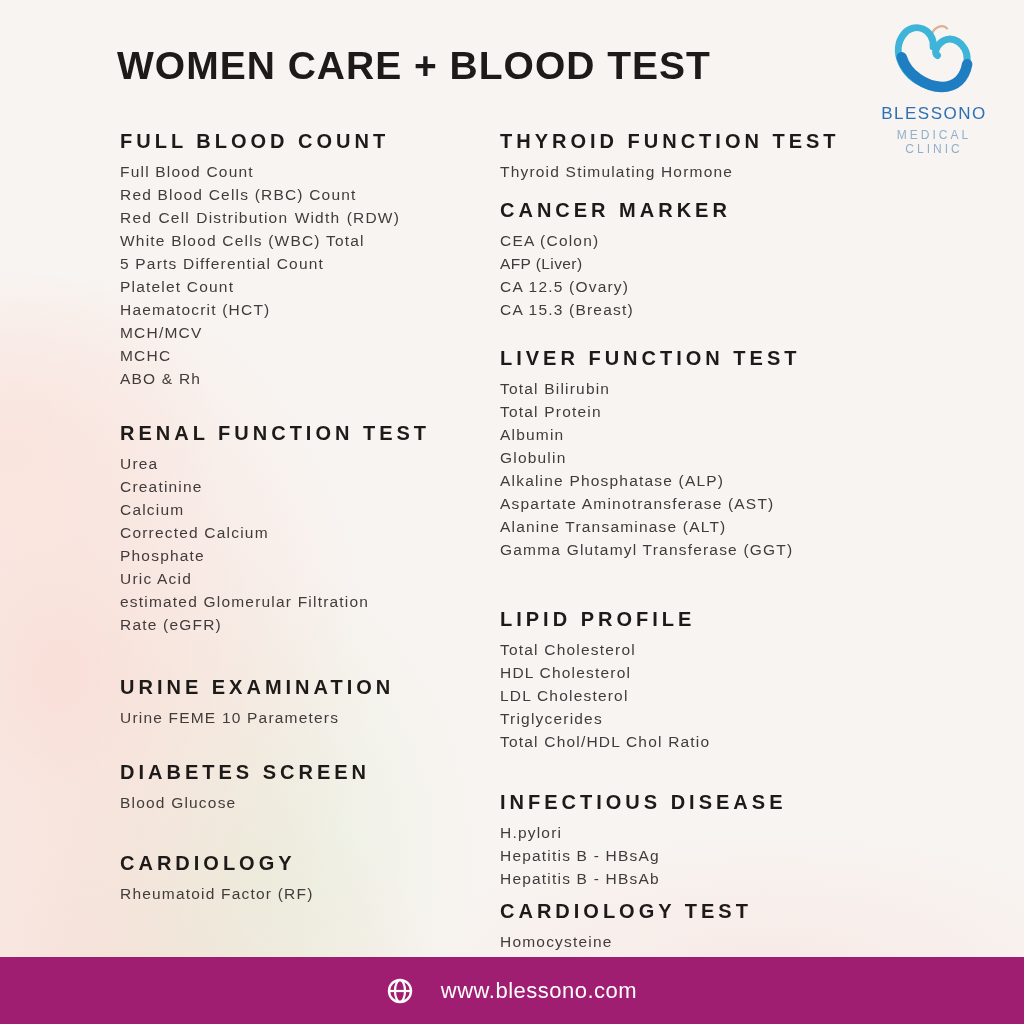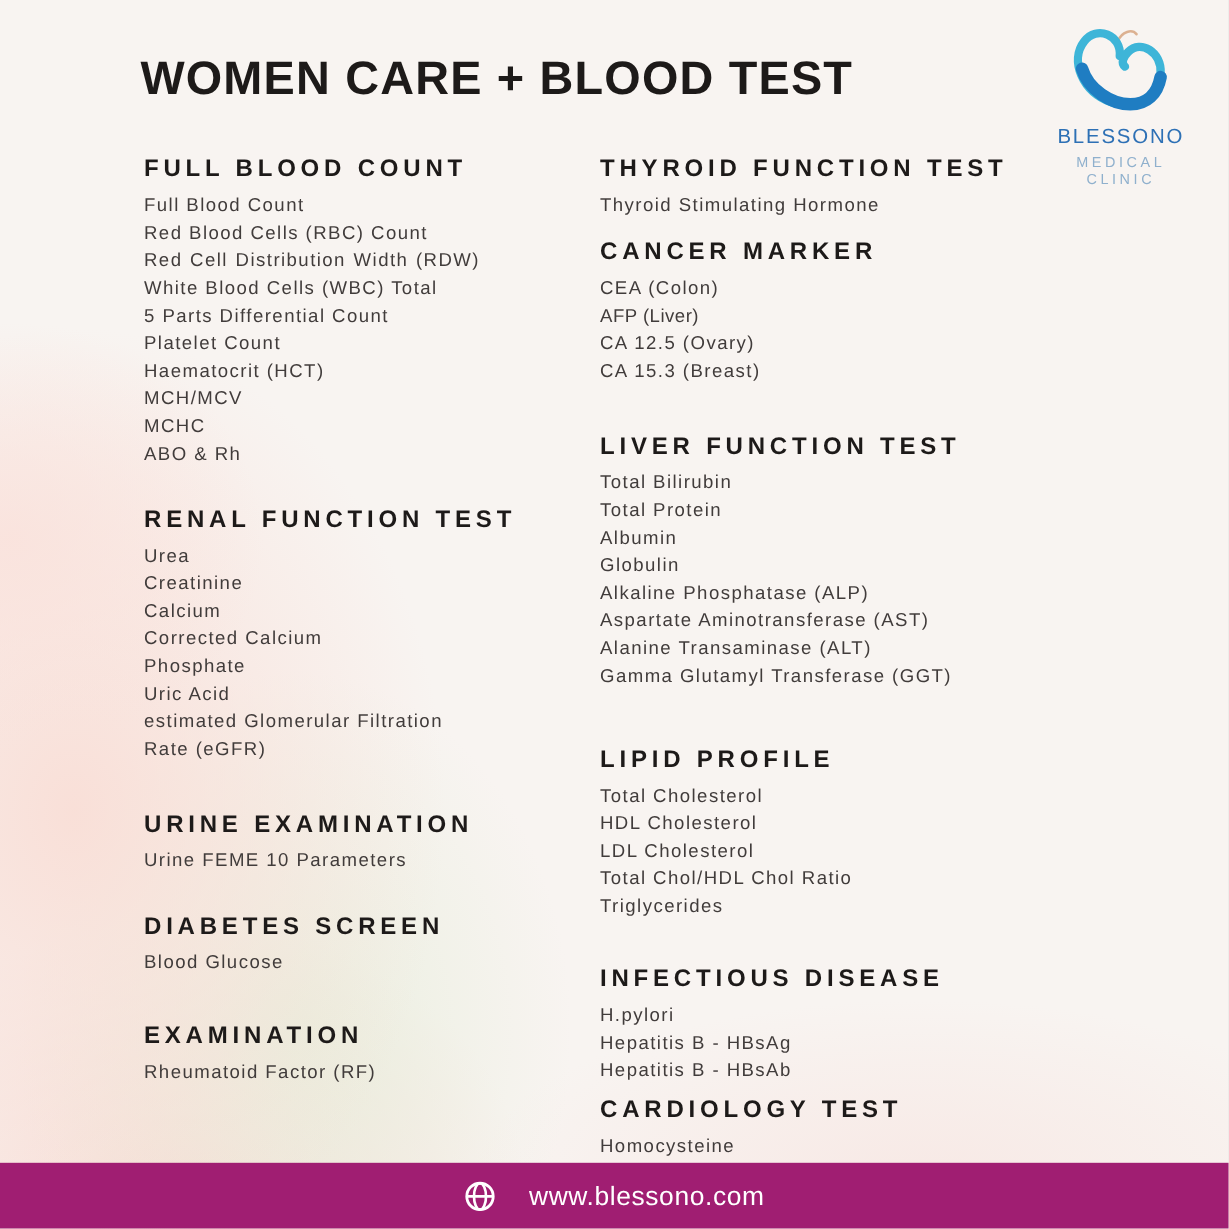--- a/index.html
+++ b/index.html
@@ -35,21 +35,21 @@
   }
   section ul{list-style:none;margin:6px 0 0 0;padding:0;}
   section li{
     font-size:15.5px;letter-spacing:1.2px;line-height:23px;
     color:var(--body-text,#413c3b);
   }
   section li.justify{text-align:justify;}
   section li.tight{letter-spacing:.4px;}
   
   .footer{
-    position:absolute;left:0;bottom:0;width:1024px;height:55px;
+    position:absolute;left:0;bottom:0;width:1024px;height:67px;
     background:var(--footer-bar,#a01e72);
     display:flex;align-items:center;justify-content:center;gap:28px;
   }
   .footer .globe{display:flex;align-items:center;}
   .footer .site{
     color:var(--footer-text,#ffffff);font-size:22px;letter-spacing:.5px;font-weight:500;
   }
 </style>
 </head>
 <body>
@@ -106,21 +106,21 @@
     </section>
 
     <section style="margin-top:30px">
       <h2>DIABETES SCREEN</h2>
       <ul>
         <li>Blood Glucose</li>
       </ul>
     </section>
 
     <section style="margin-top:36px">
-      <h2>EXAMINATION</h2>
+      <h2>CARDIOLOGY</h2>
       <ul>
         <li>Rheumatoid Factor (RF)</li>
       </ul>
     </section>
 
   </div>
 
   <div class="col col-right">
 
     <section>
@@ -133,42 +133,42 @@
     <section style="margin-top:14px">
       <h2>CANCER MARKER</h2>
       <ul>
         <li>CEA (Colon)</li>
         <li class="tight">AFP (Liver)</li>
         <li>CA 12.5 (Ovary)</li>
         <li>CA 15.3 (Breast)</li>
       </ul>
     </section>
 
-    <section style="margin-top:38px">
+    <section style="margin-top:24px">
       <h2>LIVER FUNCTION TEST</h2>
       <ul>
         <li>Total Bilirubin</li>
         <li>Total Protein</li>
         <li>Albumin</li>
         <li>Globulin</li>
         <li>Alkaline Phosphatase (ALP)</li>
         <li>Aspartate Aminotransferase (AST)</li>
         <li>Alanine Transaminase (ALT)</li>
         <li>Gamma Glutamyl Transferase (GGT)</li>
       </ul>
     </section>
 
     <section style="margin-top:45px">
       <h2>LIPID PROFILE</h2>
       <ul>
         <li>Total Cholesterol</li>
         <li>HDL Cholesterol</li>
         <li>LDL Cholesterol</li>
+        <li>Triglycerides</li>
         <li>Total Chol/HDL Chol Ratio</li>
-        <li>Triglycerides</li>
       </ul>
     </section>
 
     <section style="margin-top:36px">
       <h2>INFECTIOUS DISEASE</h2>
       <ul>
         <li>H.pylori</li>
         <li>Hepatitis B - HBsAg</li>
         <li>Hepatitis B - HBsAb</li>
       </ul>

